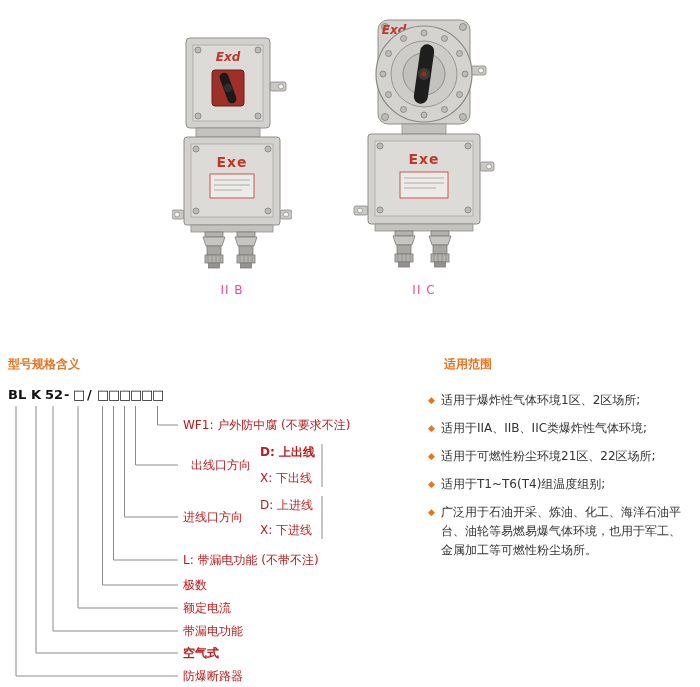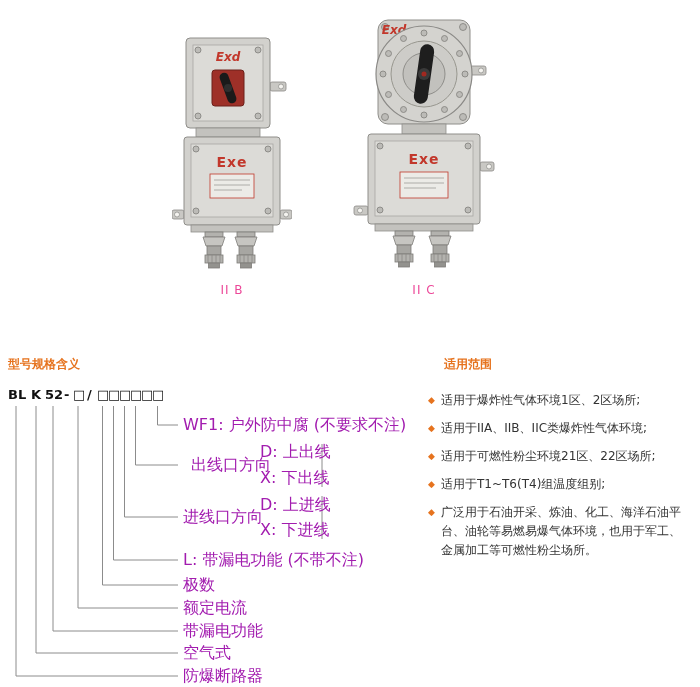--- a/index.html
+++ b/index.html
@@ -8,21 +8,21 @@
     background:#ffffff;
     font-family:"DejaVu Sans", sans-serif;
     position:relative;
     overflow:hidden;
     color:#333;
   }
   .abs { position:absolute; }
   .caption { font-size:12px; color:#ec4899; text-align:center; letter-spacing:1px; }
   .section-title { font-size:12px; font-weight:bold; color:#e6731e; }
   .code-part { position:absolute; top:30px; font-size:13px; font-weight:bold; color:#111; line-height:17px; }
-  .diagram-label { position:absolute; font-size:16px; color:#a21caf; line-height:16px; white-space:nowrap; }
+  .diagram-label { position:absolute; font-size:12px; color:#b91c1c; line-height:16px; white-space:nowrap; }
   .app-item { display:flex; margin-bottom:9px; }
   .diamond { color:#e6731e; font-size:9px; line-height:19px; width:13px; flex:none; }
   .app-text { font-size:12px; line-height:19px; color:#333; }
   svg text { font-family:"DejaVu Sans", sans-serif; }
   .mark-exd { font-size:12px; font-weight:bold; font-style:italic; fill:#c2372b; text-anchor:middle; }
   .mark-exe { font-size:14px; font-weight:bold; fill:#c2372b; text-anchor:middle; letter-spacing:1px; }
   .shell  { fill:#d2d1cd; stroke:#8f8e8a; }
   .face   { fill:#dcdbd7; stroke:#a8a7a3; stroke-width:0.8; }
   .flange { fill:#c3c2be; stroke:#8f8e8a; stroke-width:0.8; }
   .plate  { fill:#ecebe7; stroke:#c0392b; stroke-width:0.8; }
@@ -185,30 +185,30 @@
     <path class="pline" d="M70 50 V252 H170"></path>
     <path class="pline" d="M45 50 V275 H170"></path>
     <path class="pline" d="M28 50 V297 H170"></path>
     <path class="pline" d="M8 50 V320 H170"></path>
     <path class="pline" d="M314 88 V131"></path>
     <path class="pline" d="M314 140 V183"></path>
   </svg>
 
   <div class="diagram-label" style="left:175px; top:61px;">WF1: 户外防中腐 (不要求不注)</div>
   <div class="diagram-label" style="left:175px; top:101px;margin-left:8px;">出线口方向</div>
-  <div class="diagram-label" style="left:252px; top:88px;">D: 上出线</div>
+  <div class="diagram-label" style="left:252px; top:88px;font-weight:bold;">D: 上出线</div>
   <div class="diagram-label" style="left:252px; top:114px;">X: 下出线</div>
   <div class="diagram-label" style="left:175px; top:153px;">进线口方向</div>
   <div class="diagram-label" style="left:252px; top:141px;">D: 上进线</div>
   <div class="diagram-label" style="left:252px; top:166px;">X: 下进线</div>
   <div class="diagram-label" style="left:175px; top:196px;">L: 带漏电功能 (不带不注)</div>
   <div class="diagram-label" style="left:175px; top:221px;">极数</div>
   <div class="diagram-label" style="left:175px; top:244px;">额定电流</div>
   <div class="diagram-label" style="left:175px; top:267px;">带漏电功能</div>
-  <div class="diagram-label" style="left:175px; top:289px;">空气式</div>
+  <div class="diagram-label" style="left:175px; top:289px;font-weight:bold;">空气式</div>
   <div class="diagram-label" style="left:175px; top:312px;">防爆断路器</div>
 </div>
 
 <div class="abs" style="left:428px; top:356px; width:264px;">
   <div class="section-title" style="margin-bottom:18px;margin-left:16px;">适用范围</div>
 
   <div class="app-item">
     <span class="diamond">◆</span>
     <span class="app-text">适用于爆炸性气体环境1区、2区场所;</span>
   </div>

